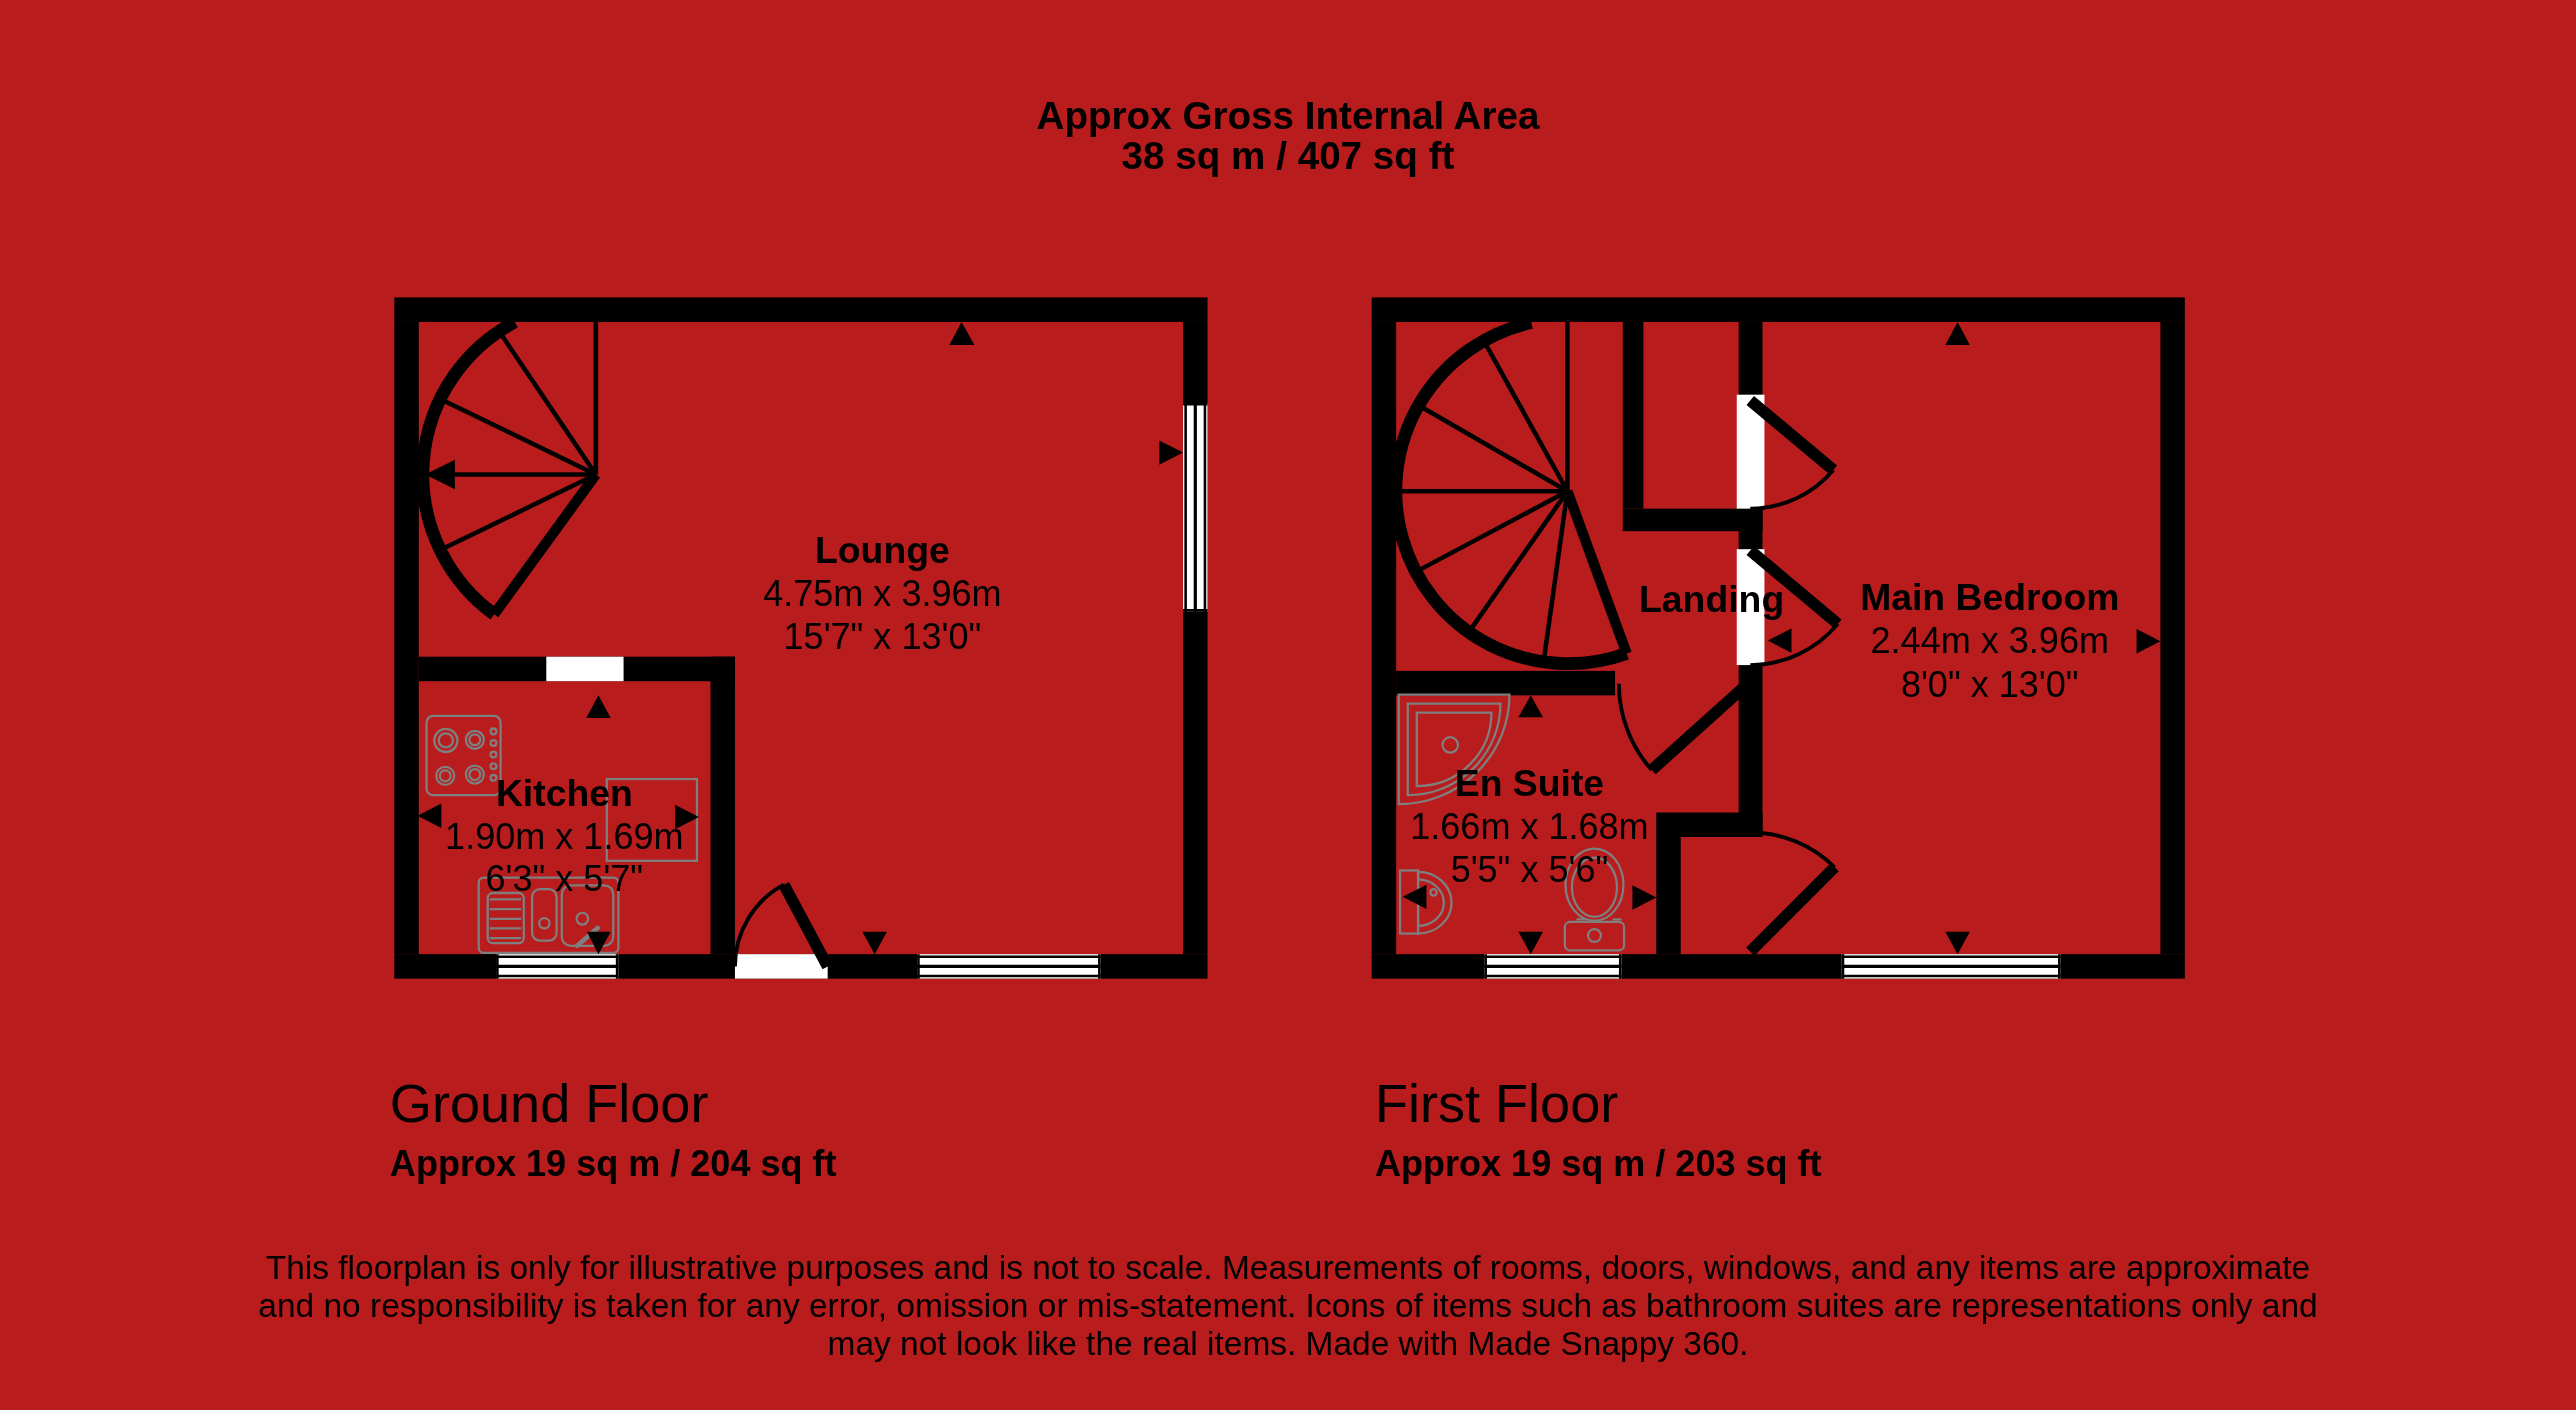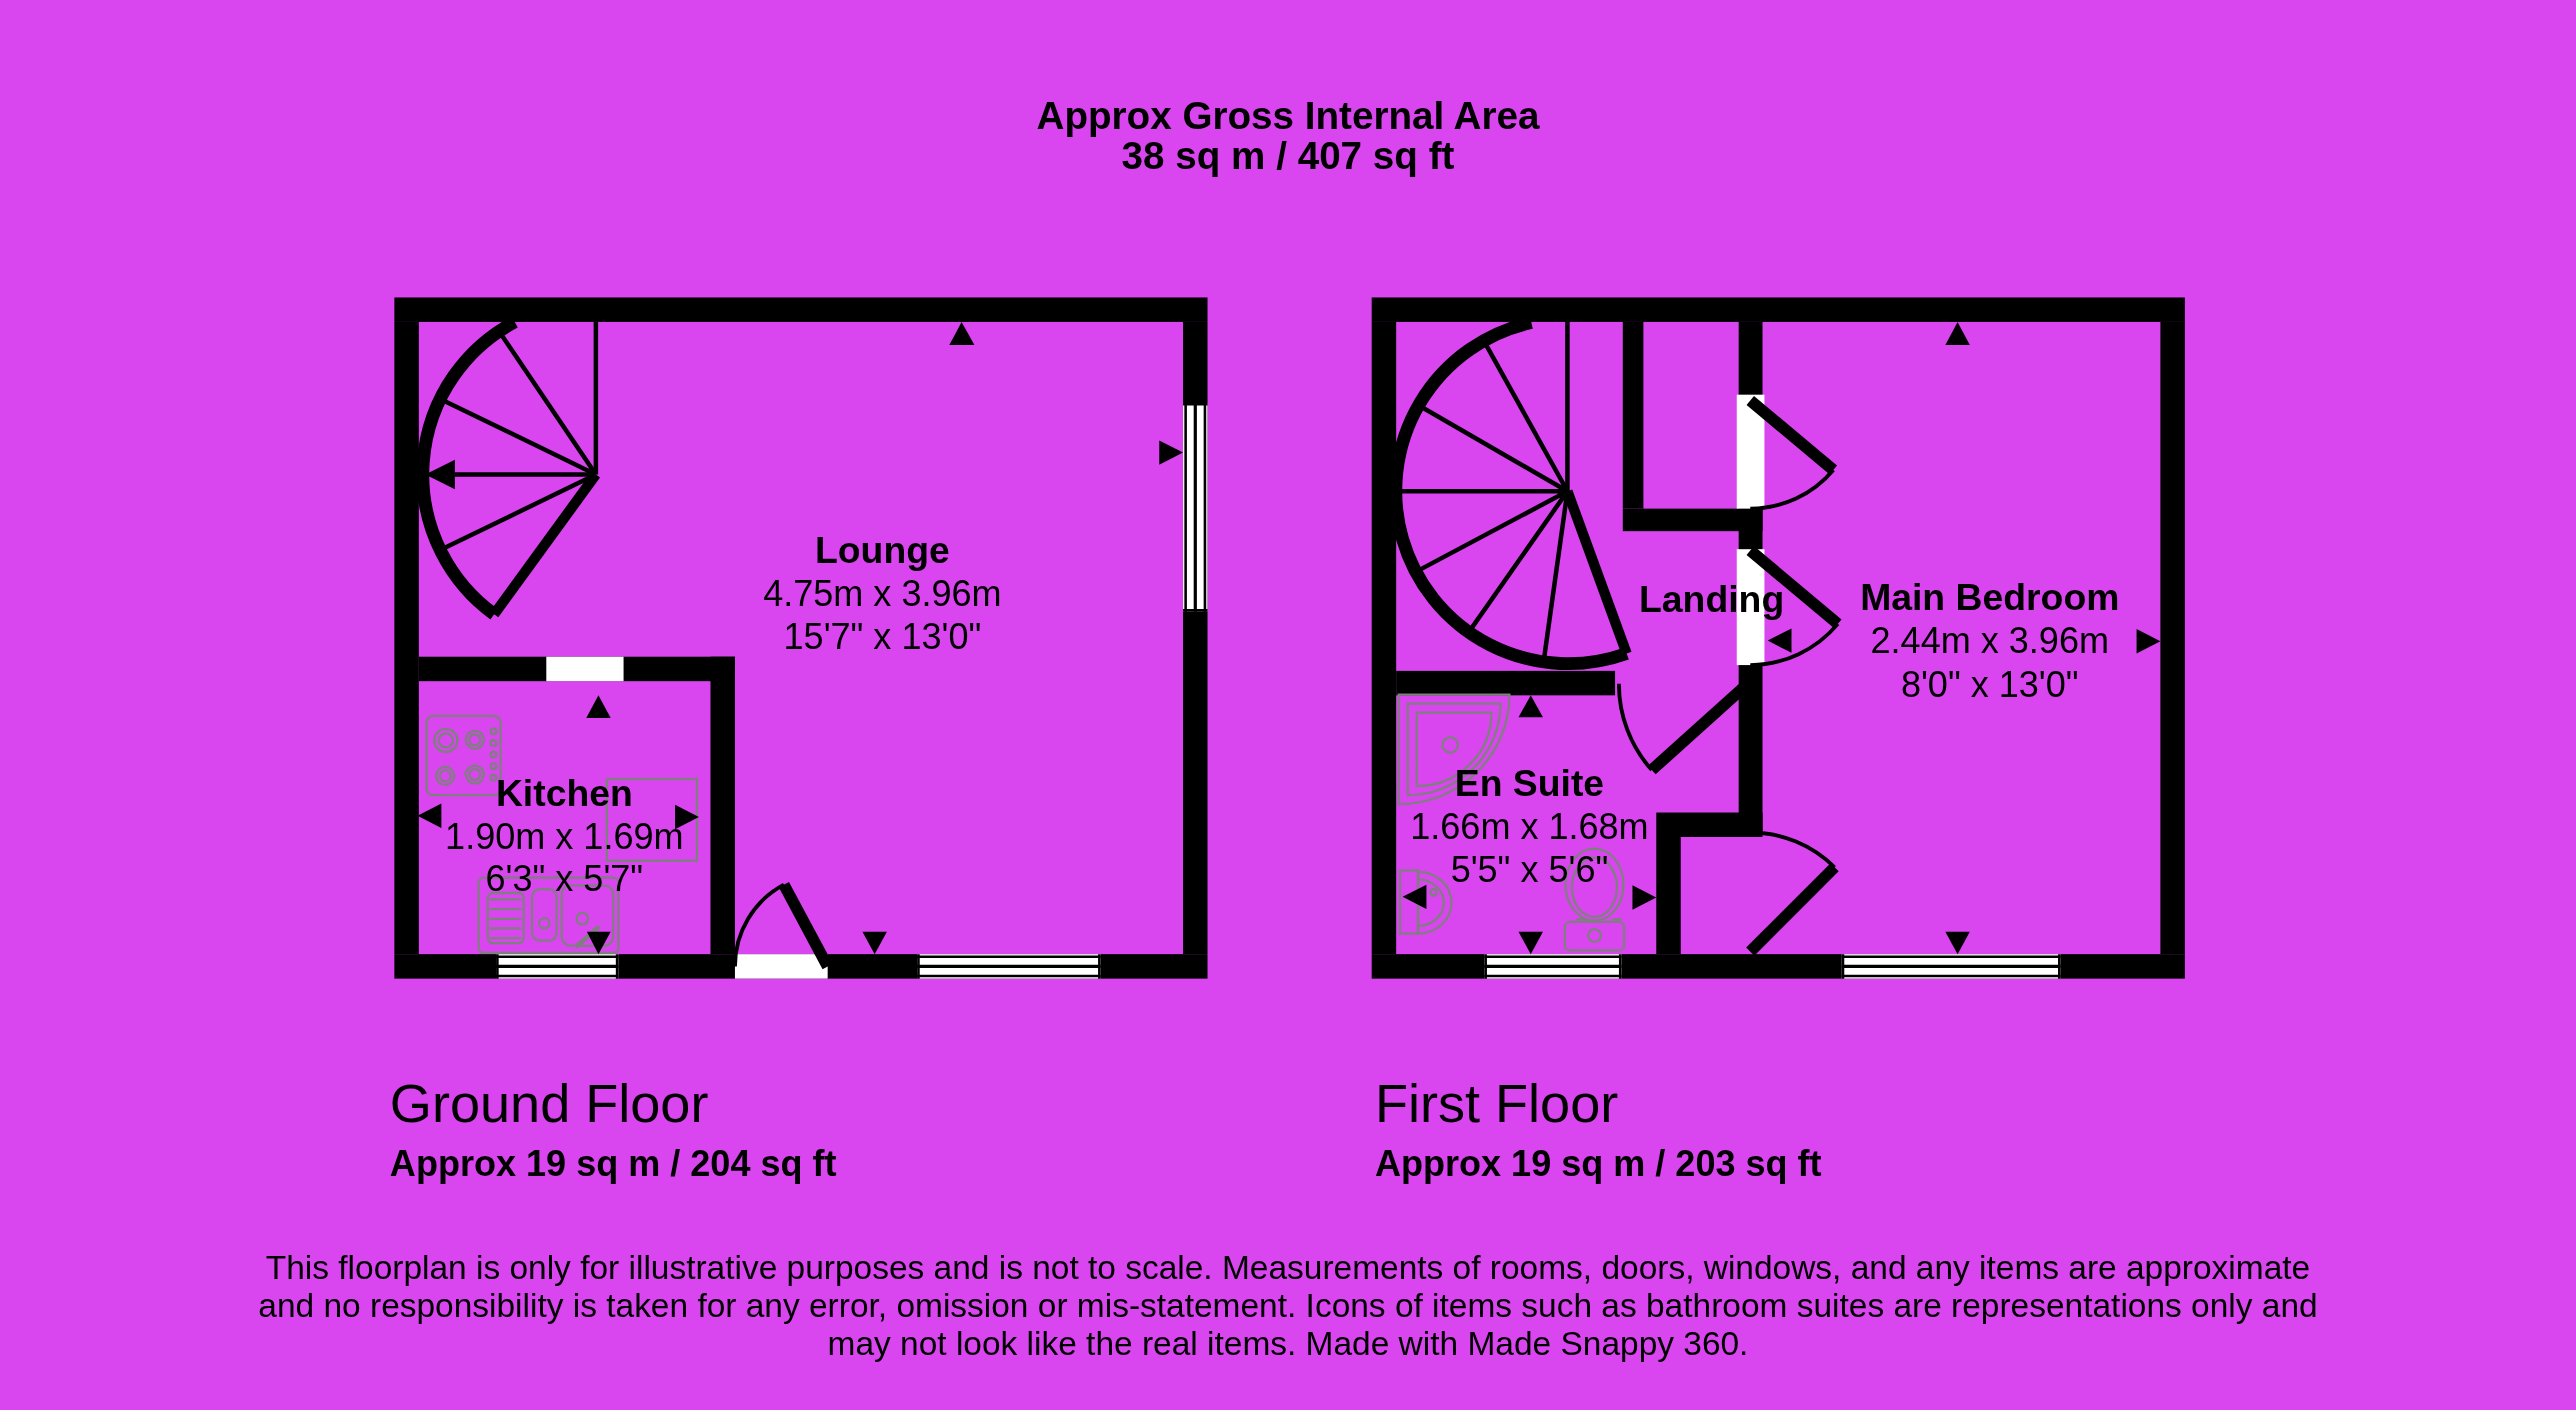--- a/index.html
+++ b/index.html
@@ -1,16 +1,16 @@
 <!DOCTYPE html>
 <html style="font-size:10.3px"><head>
 <meta charset="utf-8">
 <style>
   html,body{margin:0;padding:0;background:#ffffff;}
-  .page{width:2576px;height:1410px;position:relative;background:#d946ef;font-family:"Liberation Sans",sans-serif;}
+  .page{width:2576px;height:1410px;position:relative;background:#b91c1c;font-family:"Liberation Sans",sans-serif;}
   svg{display:block;}
   text{fill:#000;font-family:"Liberation Sans",sans-serif;}
   .b{font-weight:bold;}
   .wall{fill:#000000;}
   .open{fill:#ffffff;}
   .fix{fill:none;stroke:#7f7f7f;stroke-width:3.5;}
   .tread{stroke:#000;stroke-width:7;fill:none;}
   .stairarc{stroke:#000;stroke-width:20;fill:none;}
   .stairedge{stroke:#000;stroke-width:16;fill:none;}
   .doorarc{stroke:#000;stroke-width:6;fill:none;}

